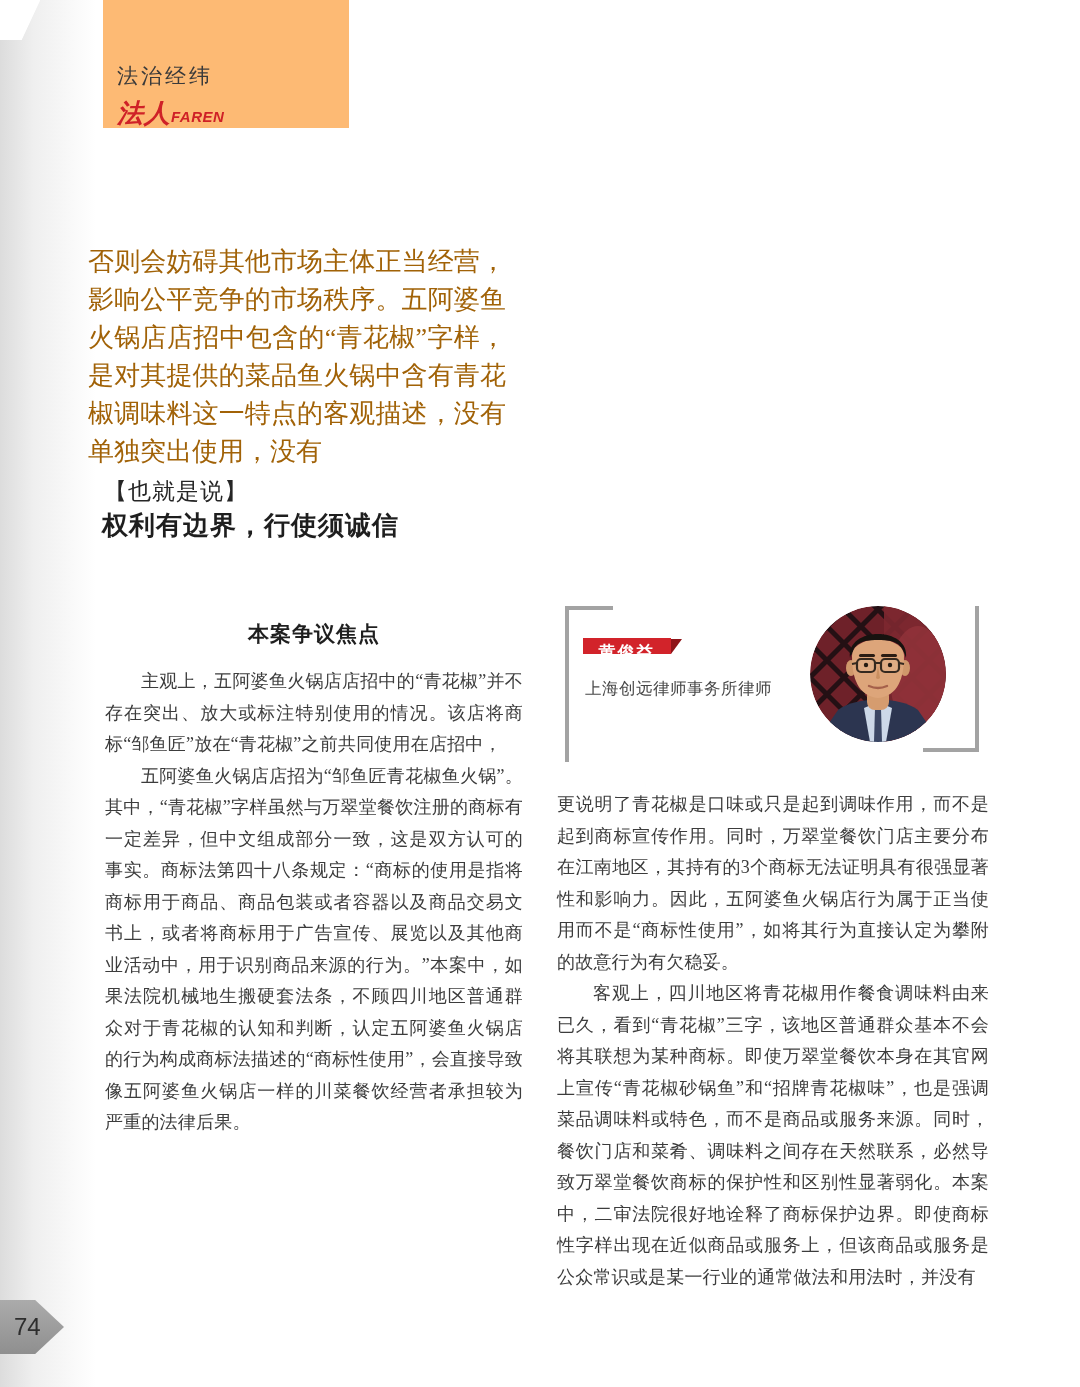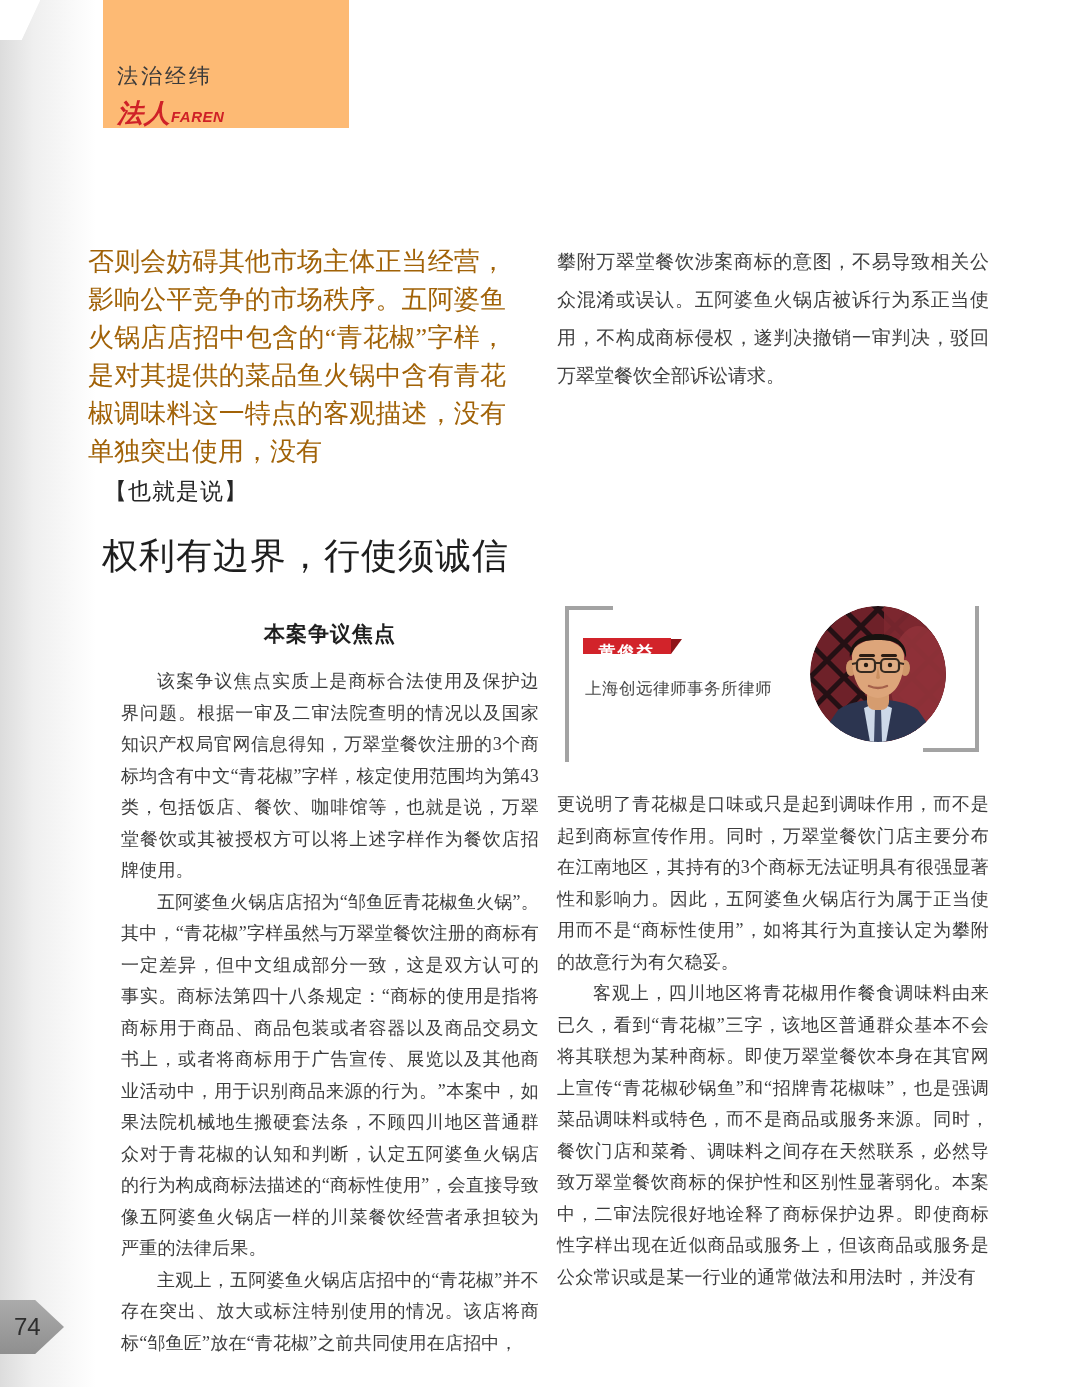--- a/index.html
+++ b/index.html
@@ -49,25 +49,25 @@
     font-size:19px;line-height:38px;text-align:justify;color:#404040;
   }
   
   .expert-tag{
     position:absolute;left:104px;top:476px;
     font-size:23px;color:#262626;letter-spacing:1px;
   }
   .expert-title{
     position:absolute;left:102px;top:508px;
     font-family:"Liberation Sans","DejaVu Sans",sans-serif;
-    font-weight:normal;font-size:36px;color:#1e1e1e;letter-spacing:1px;margin-top:24px;
+    font-weight:bold;font-size:26px;color:#1e1e1e;letter-spacing:1px;
   }
   
   .col-left{
-    position:absolute;left:105px;top:620px;width:418px;margin-left:16px;
+    position:absolute;left:105px;top:620px;width:418px;
   }
   .focus-heading{
     text-align:center;font-weight:bold;font-size:21px;color:#1f1f1f;
     margin:0 0 18px 0;letter-spacing:1px;
   }
   .body-text p{
     margin:0;font-size:18px;line-height:31.5px;text-align:justify;
     color:#3c3c3c;letter-spacing:0.2px;
   }
   .body-text p.indent{text-indent:2em;}
@@ -126,30 +126,28 @@
   <div class="edge-corner"></div>
 
   <div class="section-block">
     <div class="section-title">法治经纬</div>
     <div class="logo">
       <span class="cn">法人</span><span class="en">FAREN</span>
     </div>
   </div>
 
   <div class="intro-left">否则会妨碍其他市场主体正当经营，影响公平竞争的市场秩序。五阿婆鱼火锅店店招中包含的“青花椒”字样，是对其提供的菜品鱼火锅中含有青花椒调味料这一特点的客观描述，没有单独突出使用，没有</div>
-  <div class="intro-right">攀附万翠堂餐饮涉案商标的意图，不易导致相关公众混淆或误认。五阿婆鱼火锅店被诉行为系正当使用，不构成商标侵权，遂判决撤销一审判决，驳回万翠堂餐饮全部诉讼请求。</div>
 
   <div class="expert-tag">【也就是说】</div>
   <div class="expert-title">权利有边界，行使须诚信</div>
 
   <div class="col-left body-text">
     <h2 class="focus-heading">本案争议焦点</h2>
-    <p class="indent">该案争议焦点实质上是商标合法使用及保护边界问题。根据一审及二审法院查明的情况以及国家知识产权局官网信息得知，万翠堂餐饮注册的3个商标均含有中文“青花椒”字样，核定使用范围均为第43类，包括饭店、餐饮、咖啡馆等，也就是说，万翠堂餐饮或其被授权方可以将上述字样作为餐饮店招牌使用。</p>
+    <p class="indent">主观上，五阿婆鱼火锅店店招中的“青花椒”并不存在突出、放大或标注特别使用的情况。该店将商标“邹鱼匠”放在“青花椒”之前共同使用在店招中，</p>
     <p class="indent">五阿婆鱼火锅店店招为“邹鱼匠青花椒鱼火锅”。其中，“青花椒”字样虽然与万翠堂餐饮注册的商标有一定差异，但中文组成部分一致，这是双方认可的事实。商标法第四十八条规定：“商标的使用是指将商标用于商品、商品包装或者容器以及商品交易文书上，或者将商标用于广告宣传、展览以及其他商业活动中，用于识别商品来源的行为。”本案中，如果法院机械地生搬硬套法条，不顾四川地区普通群众对于青花椒的认知和判断，认定五阿婆鱼火锅店的行为构成商标法描述的“商标性使用”，会直接导致像五阿婆鱼火锅店一样的川菜餐饮经营者承担较为严重的法律后果。</p>
-    <p class="indent">主观上，五阿婆鱼火锅店店招中的“青花椒”并不存在突出、放大或标注特别使用的情况。该店将商标“邹鱼匠”放在“青花椒”之前共同使用在店招中，</p>
   </div>
 
   <div class="author-card">
     <div class="bracket-tl"></div>
     <div class="bracket-br"></div>
     <div class="name-badge">黄俊益</div>
     <div class="affiliation">上海创远律师事务所律师</div>
     <div class="photo">
       <svg width="136" height="136" viewBox="0 0 136 136" xmlns="http://www.w3.org/2000/svg">
         <defs>

